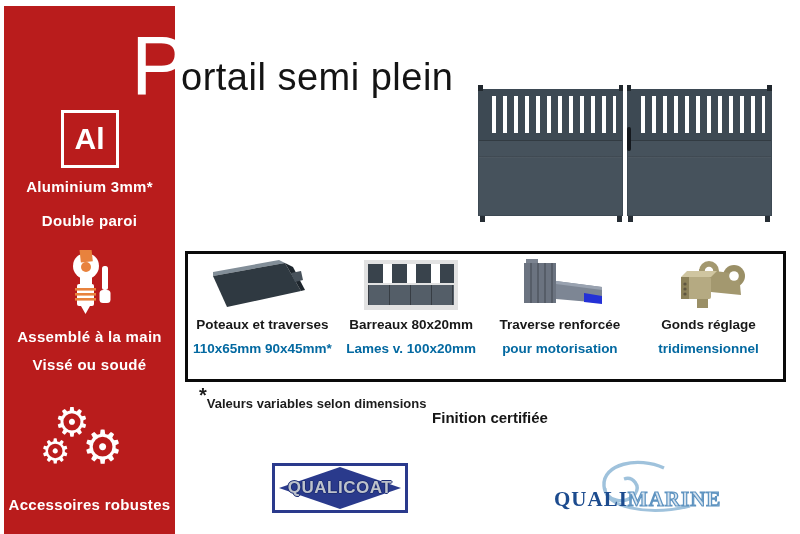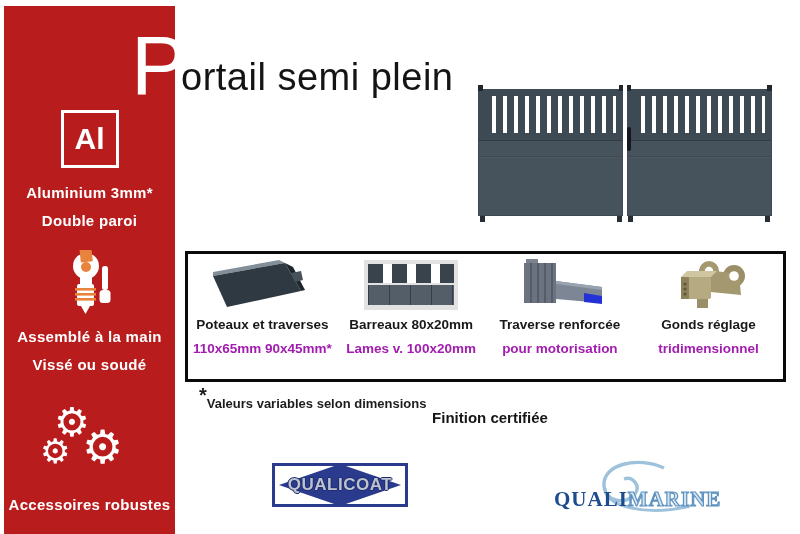--- a/index.html
+++ b/index.html
@@ -44,38 +44,38 @@
   .foot { position:absolute; top:127px; width:5px; height:6px; background:#272E35; }
   .handle { position:absolute; left:149px; top:38px; width:4px; height:24px;
             background:#14181D; border-radius:2px; }
 
   
   .features { position:absolute; left:185px; top:251px; width:601px; height:131px;
               border:3px solid #0a0a0a; background:#fff; display:flex; }
   .feature { flex:1 1 0; text-align:center; padding-top:3px; }
   .fimg { height:56px; display:flex; align-items:center; justify-content:center; }
   .ftitle { font-size:13.5px; font-weight:bold; color:#181818; margin-top:4px; }
-  .fsub   { font-size:13.5px; font-weight:bold; color:#a21caf; margin-top:9px; }
+  .fsub   { font-size:13.5px; font-weight:bold; color:#0369a1; margin-top:9px; }
 
   .barreaux-card { width:94px; height:50px; background:#e2e2e2; padding:4px; }
   .barreaux-top { height:19px;
      background-color:#fff;
      background-image:repeating-linear-gradient(90deg,#39434C 0 15px,rgba(0,0,0,0) 15px 24px); }
   .barreaux-bottom { height:20px; margin-top:2px; background-color:#545E68;
      background-image:repeating-linear-gradient(90deg,rgba(0,0,0,.35) 0 1px,rgba(0,0,0,0) 1px 21px); }
 
   
   .footnote { position:absolute; left:199px; top:384px; color:#1c1c1c; }
   .footnote .star { font-size:20px; font-weight:bold; vertical-align:6px; }
   .footnote .txt  { font-size:13px; font-weight:bold; }
   .finition { position:absolute; left:490px; top:409px; transform:translateX(-50%);
               font-size:15px; font-weight:bold; color:#161616; }
 
   
-  .qualicoat { position:absolute; left:272px; top:463px; width:136px; height:44px;
+  .qualicoat { position:absolute; left:272px; top:463px; width:136px; height:50px;
                border:3px solid #2A3A8C; background:#fff; display:flex;
                align-items:center; justify-content:center; overflow:hidden; }
   .qc-diamond { position:absolute; left:50%; top:50%; transform:translate(-50%,-50%);
                 width:122px; height:42px; background:#2A3A8C;
                 clip-path:polygon(50% 0,100% 50%,50% 100%,0 50%); }
   .qc-text { position:relative; font-size:17px; font-weight:bold; color:#BDC2CB;
              letter-spacing:.5px;
              text-shadow:-1px 0 #1D2D74,1px 0 #1D2D74,0 -1px #1D2D74,0 1px #1D2D74; }
 
   .qualimarine { position:absolute; left:542px; top:460px; width:178px; height:58px;font-family:Liberation Serif, serif; }
@@ -88,21 +88,21 @@
 </head>
 <body>
 
 <div class="canvas">
 
   <div class="sidebar">
 
     <div class="al-badge">
       <span>Al</span>
     </div>
-    <div class="sb-text" style="top:178px">Aluminium 3mm*</div>
+    <div class="sb-text" style="top:172px">Aluminium 3mm*</div>
     <div class="sb-text" style="top:206px">Double paroi</div>
 
     <div class="tools-icon">
       <svg width="64" height="70" viewBox="0 0 64 70">
         <circle cx="28" cy="16" r="13" fill="#fff"></circle>
         <rect x="22" y="-3" width="12" height="15" fill="#E8823D" transform="rotate(-6 28 4)"></rect>
         <circle cx="28" cy="17" r="5" fill="#E8823D"></circle>
         <rect x="22" y="27" width="12" height="8" fill="#fff"></rect>
         <rect x="19" y="34" width="17" height="22" rx="2" fill="#fff"></rect>
         <rect x="17" y="38" width="21" height="2.6" fill="#E8823D"></rect>

